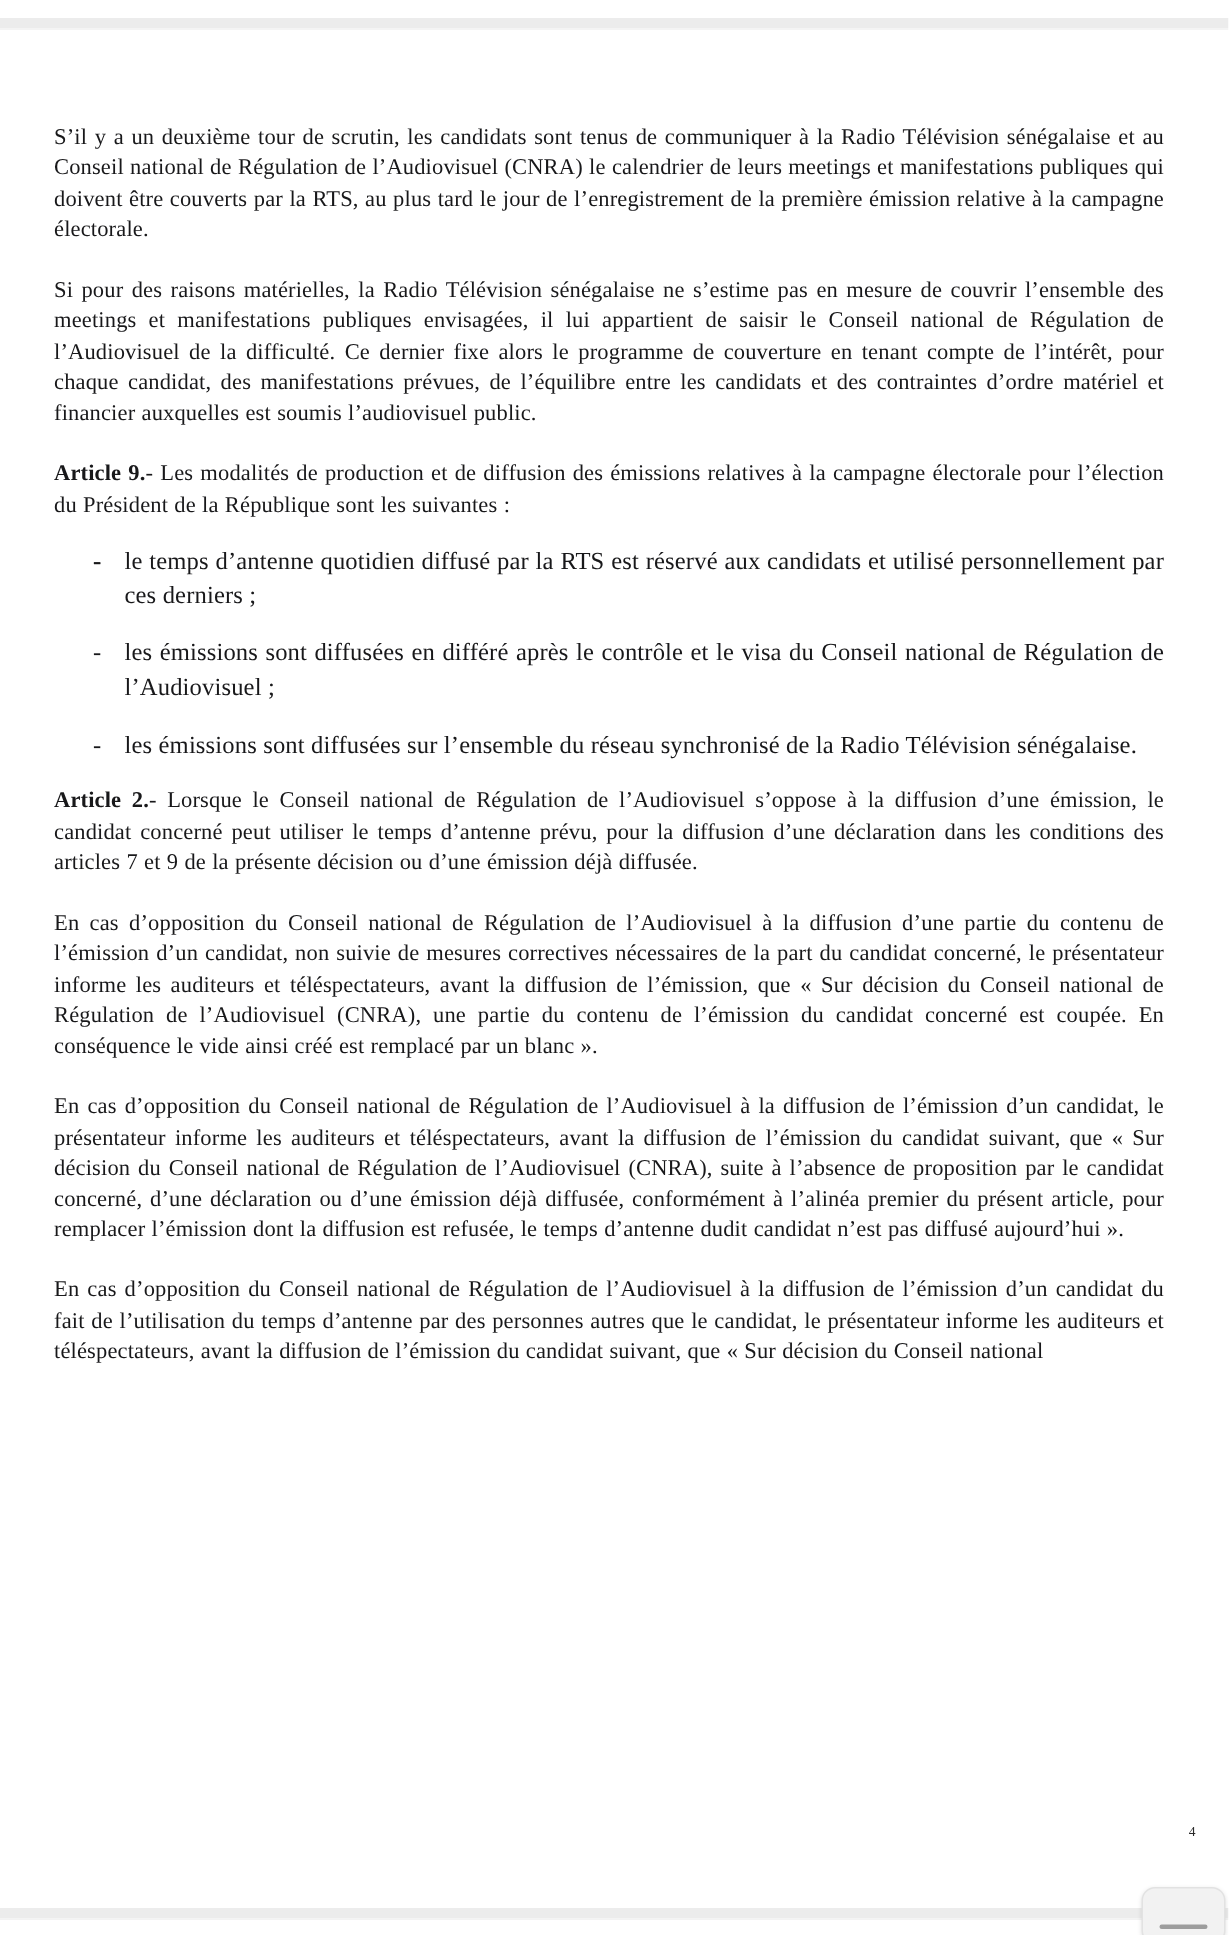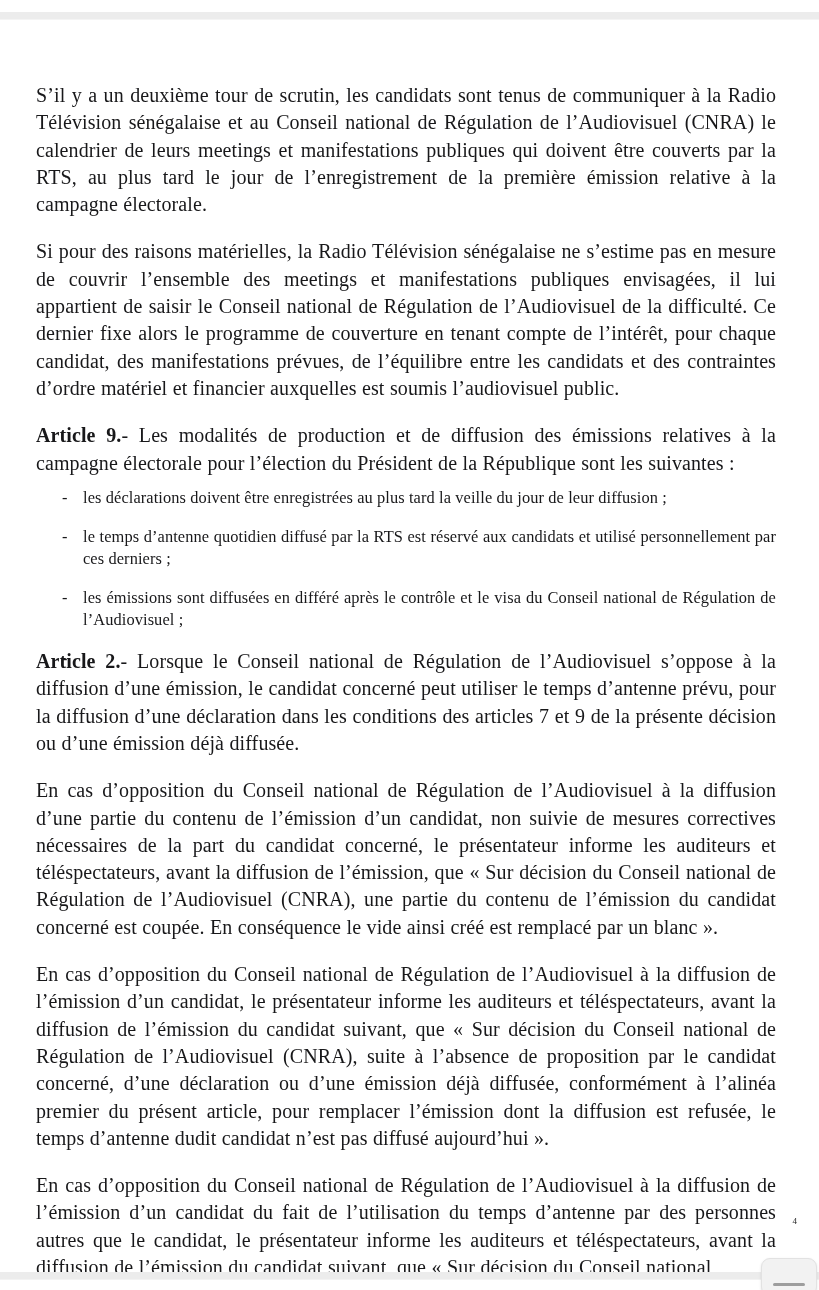--- a/index.html
+++ b/index.html
@@ -50,28 +50,28 @@
 
   .page-body {
     position: absolute;
     left: 36px;
     top: 62px;
     width: 740px;
   }
 
   p.para {
     margin: 0 0 20px 0;
-    font-size: 20px;
+    font-size: 15px;
     line-height: 1.365;
     text-align: justify;
     color: #18181a;
     letter-spacing: 0.1px;
     word-spacing: 0.3px;
   }
-  p.para.tight { margin-bottom: 10px; }
+  p.para.tight { margin-bottom: 0; }
 
   .art-label {
     font-weight: bold;
   }
 
   ul.bullets {
     list-style: none;
     margin: 0 0 16px 0;
     padding: 0;
   }
@@ -162,24 +162,24 @@
 
     <div class="page-body">
 
       <p class="para">S’il y a un deuxième tour de scrutin, les candidats sont tenus de communiquer à la Radio Télévision sénégalaise et au Conseil national de Régulation de l’Audiovisuel (CNRA) le calendrier de leurs meetings et manifestations publiques qui doivent être couverts par la RTS, au plus tard le jour de l’enregistrement de la première émission relative à la campagne électorale.</p>
 
       <p class="para">Si pour des raisons matérielles, la Radio Télévision sénégalaise ne s’estime pas en mesure de couvrir l’ensemble des meetings et manifestations publiques envisagées, il lui appartient de saisir le Conseil national de Régulation de l’Audiovisuel de la difficulté. Ce dernier fixe alors le programme de couverture en tenant compte de l’intérêt, pour chaque candidat, des manifestations prévues, de l’équilibre entre les candidats et des contraintes d’ordre matériel et financier auxquelles est soumis l’audiovisuel public.</p>
 
       <p class="para tight"><span class="art-label">Article 9.</span><span>- Les modalités de production et de diffusion des émissions relatives à la campagne électorale pour l’élection du Président de la République sont les suivantes :</span></p>
 
       <ul class="bullets">
-        <li><span class="dash">-</span><span>les déclarations doivent être enregistrées au plus tard la veille du jour de leur diffusion ;</span></li>
+        <li><span class="dash">-</span></li>
         <li><span class="dash">-</span><span>le temps d’antenne quotidien diffusé par la RTS est réservé aux candidats et utilisé personnellement par ces derniers ;</span></li>
         <li><span class="dash">-</span><span>les émissions sont diffusées en différé après le contrôle et le visa du Conseil national de Régulation de l’Audiovisuel ;</span></li>
-        <li><span class="dash">-</span></li>
+        <li><span class="dash">-</span><span>les émissions sont diffusées sur l’ensemble du réseau synchronisé de la Radio Télévision sénégalaise.</span></li>
       </ul>
 
       <p class="para"><span class="art-label">Article 2.</span><span>- Lorsque le Conseil national de Régulation de l’Audiovisuel s’oppose à la diffusion d’une émission, le candidat concerné peut utiliser le temps d’antenne prévu, pour la diffusion d’une déclaration dans les conditions des articles 7 et 9 de la présente décision ou d’une émission déjà diffusée.</span></p>
 
       <p class="para">En cas d’opposition du Conseil national de Régulation de l’Audiovisuel à la diffusion d’une partie du contenu de l’émission d’un candidat, non suivie de mesures correctives nécessaires de la part du candidat concerné, le présentateur informe les auditeurs et téléspectateurs, avant la diffusion de l’émission, que « Sur décision du Conseil national de Régulation de l’Audiovisuel (CNRA), une partie du contenu de l’émission du candidat concerné est coupée. En conséquence le vide ainsi créé est remplacé par un blanc ».</p>
 
       <p class="para">En cas d’opposition du Conseil national de Régulation de l’Audiovisuel à la diffusion de l’émission d’un candidat, le présentateur informe les auditeurs et téléspectateurs, avant la diffusion de l’émission du candidat suivant, que « Sur décision du Conseil national de Régulation de l’Audiovisuel (CNRA), suite à l’absence de proposition par le candidat concerné, d’une déclaration ou d’une émission déjà diffusée, conformément à l’alinéa premier du présent article, pour remplacer l’émission dont la diffusion est refusée, le temps d’antenne dudit candidat n’est pas diffusé aujourd’hui ».</p>
 
       <p class="para">En cas d’opposition du Conseil national de Régulation de l’Audiovisuel à la diffusion de l’émission d’un candidat du fait de l’utilisation du temps d’antenne par des personnes autres que le candidat, le présentateur informe les auditeurs et téléspectateurs, avant la diffusion de l’émission du candidat suivant, que « Sur décision du Conseil national</p>
 

